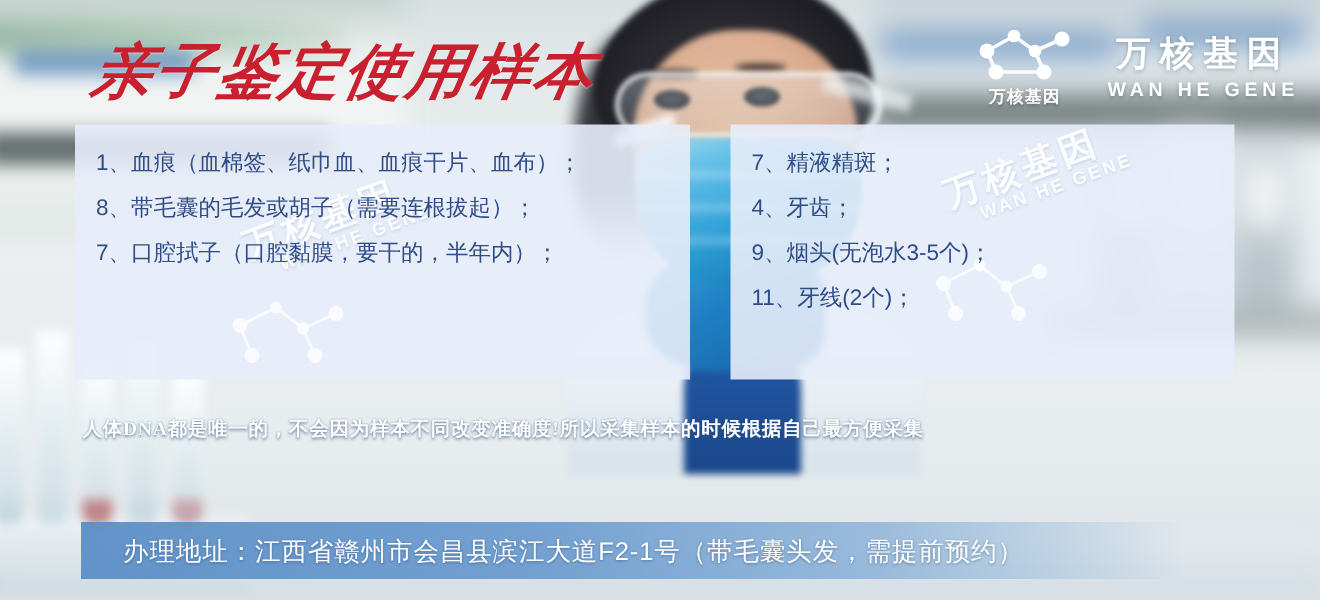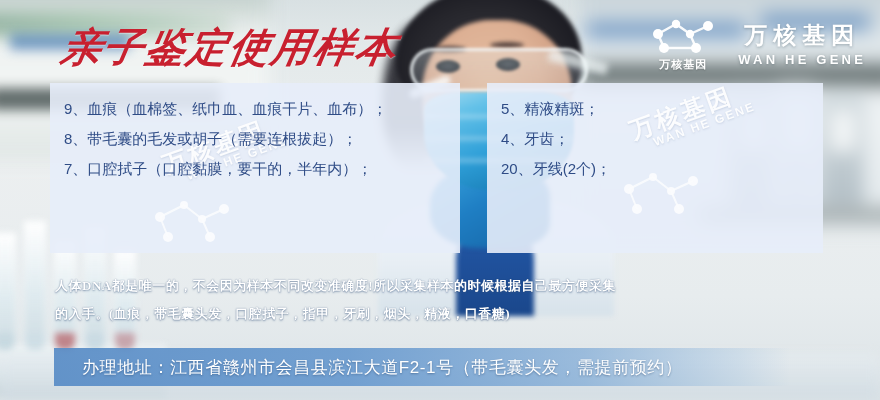--- a/index.html
+++ b/index.html
@@ -340,21 +340,21 @@
           <circle cx="14" cy="22" r="5"></circle>
             <circle cx="38" cy="10" r="4"></circle>
           <circle cx="56" cy="24" r="4"></circle>
             <circle cx="78" cy="14" r="5"></circle>
           <circle cx="22" cy="42" r="5"></circle>
             <circle cx="64" cy="42" r="5"></circle>
         </g>
       </svg>
     </div>
     <div class="list">
-      <div class="list-item">9、血痕（血棉签、纸巾血、血痕干片、血布）；</div>
+      <div class="list-item">1、血痕（血棉签、纸巾血、血痕干片、血布）；</div>
       <div class="list-item">8、带毛囊的毛发或胡子（需要连根拔起）；</div>
       <div class="list-item">7、口腔拭子（口腔黏膜，要干的，半年内）；</div>
     </div>
   </div>
 
   <div class="panel panel-right">
     <div class="panel-wm">
       <div class="wm-cn">万核基因</div>
       <div class="wm-en">WAN HE GENE</div>
     </div>
@@ -371,28 +371,28 @@
           <circle cx="14" cy="22" r="5"></circle>
             <circle cx="38" cy="10" r="4"></circle>
           <circle cx="56" cy="24" r="4"></circle>
             <circle cx="78" cy="14" r="5"></circle>
           <circle cx="22" cy="42" r="5"></circle>
             <circle cx="64" cy="42" r="5"></circle>
         </g>
       </svg>
     </div>
     <div class="list">
-      <div class="list-item">5、精液精斑；</div>
+      <div class="list-item">7、精液精斑；</div>
       <div class="list-item">4、牙齿；</div>
-      <div class="list-item">20、牙线(2个)；</div>
+      <div class="list-item">9、烟头(无泡水3-5个)；</div>
+      <div class="list-item">11、牙线(2个)；</div>
     </div>
   </div>
 
   <div class="note">
     <div class="note-line">人体DNA都是唯一的，不会因为样本不同改变准确度!所以采集样本的时候根据自己最方便采集</div>
-    <div class="note-line">的入手。(血痕，带毛囊头发，口腔拭子，指甲，牙刷，烟头，精液，口香糖)</div>
   </div>
 
   <div class="addr">
     <span class="addr-text">办理地址：江西省赣州市会昌县滨江大道F2-1号（带毛囊头发，需提前预约）</span>
   </div>
 
 </div>
 
 </body></html>

